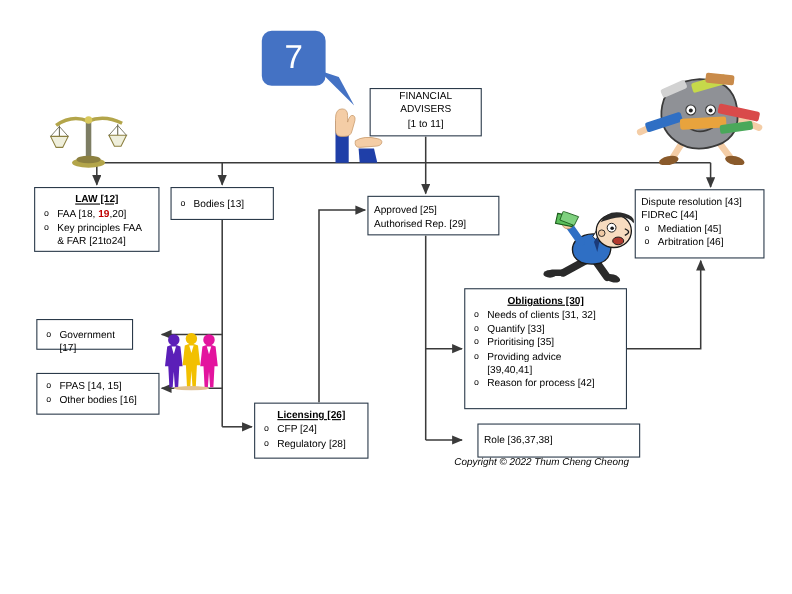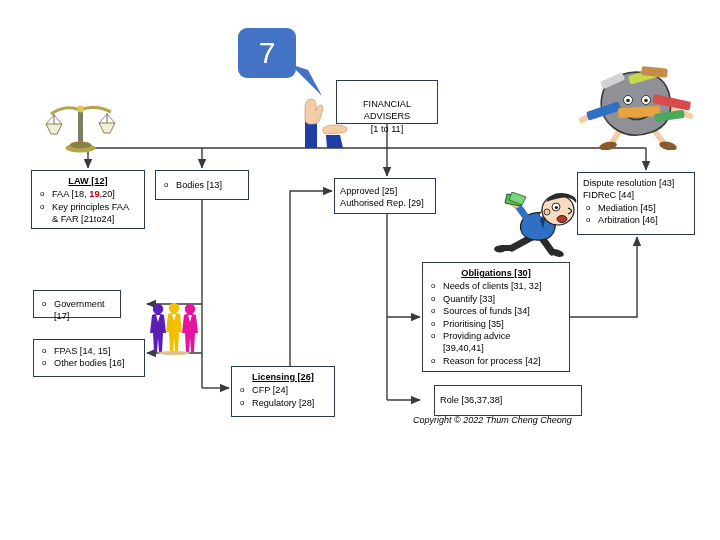--- a/index.html
+++ b/index.html
@@ -48,24 +48,24 @@
     position:absolute;
     left:3px;
     top:0;
     font-size:8px;
   }
   ul.bul li.cont{padding-left:15px;}
   ul.bul li.cont::before{content:"";}
   .red{color:#c00000;font-weight:bold;}
 
   
-  #n-fa{left:336px;top:80px;width:102px;height:44px;text-align:center;padding-top:17px;}
+  #n-fa{left:336px;top:80px;width:102px;height:44px;text-align:center;padding-top:0;}
   #n-law{left:31px;top:170px;width:114px;height:59px;}
   #n-bodies{left:155px;top:170px;width:94px;height:30px;padding-top:8px;}
-  #n-approved{left:334px;top:178px;width:102px;height:36px;padding-top:6px;}
+  #n-approved{left:334px;top:178px;width:120px;height:36px;padding-top:6px;}
   #n-dispute{left:577px;top:172px;width:118px;height:63px;}
   #n-gov{left:33px;top:290px;width:88px;height:28px;padding-top:7px;}
   #n-fpas{left:33px;top:339px;width:112px;height:38px;padding-top:5px;}
   #n-lic{left:231px;top:366px;width:104px;height:51px;}
   #n-obl{left:422px;top:262px;width:148px;height:110px;}
   #n-role{left:434px;top:385px;width:148px;height:31px;padding-top:8px;}
 
   
   #callout{
     position:absolute;left:238px;top:28px;width:58px;height:50px;
@@ -320,21 +320,20 @@
       <li>CFP [24]</li>
       <li>Regulatory [28]</li>
     </ul>
   </div>
 
   <div class="node" id="n-obl">
     <span class="title">Obligations [30]</span>
     <ul class="bul">
       <li>Needs of clients [31, 32]</li>
       <li>Quantify [33]</li>
-      <li>Sources of funds [34]</li>
       <li>Prioritising [35]</li>
       <li>Providing advice</li>
       <li class="cont">[39,40,41]</li>
       <li>Reason for process [42]</li>
     </ul>
   </div>
 
   <div class="node" id="n-role">
     <span class="plain">Role [36,37,38]</span>
   </div>

